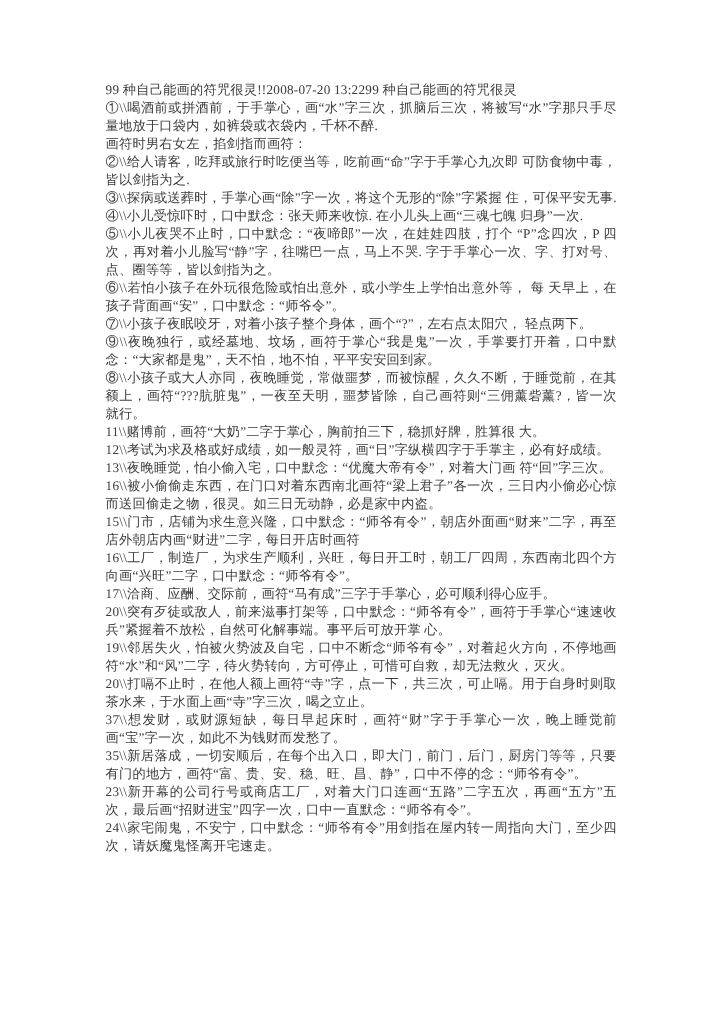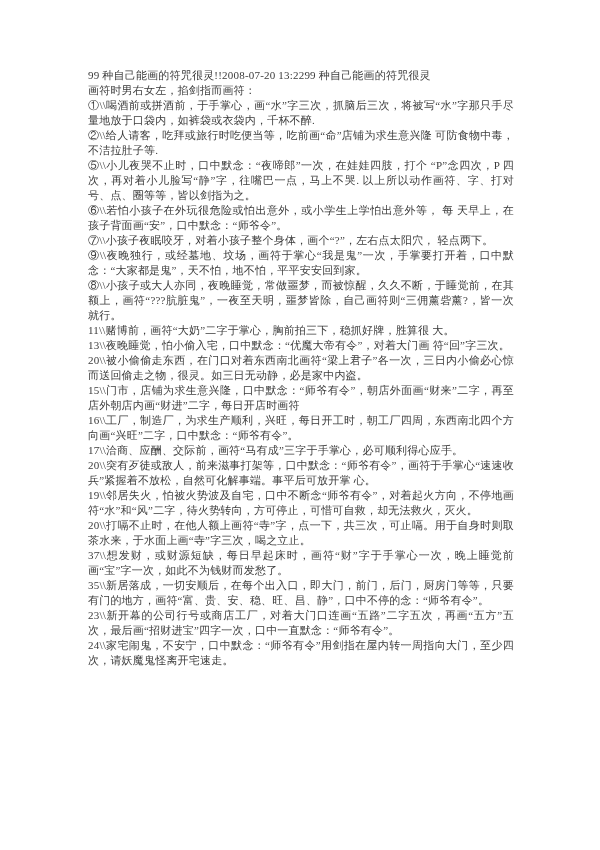--- a/index.html
+++ b/index.html
@@ -31,31 +31,33 @@
     text-align: justify;
     word-break: break-all;
   }
 </style>
 </head>
 <body>
 
 <div class="page">
   <div class="doc-text">
     <p>99 种自己能画的符咒很灵!!2008-07-20 13:2299 种自己能画的符咒很灵</p>
+    <p>①\\喝酒前或拼酒前，于手掌心，画“水”字三次，抓脑后三次，将被写“水”字那只手尽量地放于口袋内，如裤袋或衣袋内，千杯不醉.</p>
     <p>画符时男右女左，掐剑指而画符：</p>
-    <p>①\\喝酒前或拼酒前，于手掌心，画“水”字三次，抓脑后三次，将被写“水”字那只手尽量地放于口袋内，如裤袋或衣袋内，千杯不醉.</p>
-    <p>②\\给人请客，吃拜或旅行时吃便当等，吃前画“命”店铺为求生意兴隆 可防食物中毒，不洁拉肚子等.</p>
-    <p>⑤\\小儿夜哭不止时，口中默念：“夜啼郎”一次，在娃娃四肢，打个 “P”念四次，P 四次，再对着小儿脸写“静”字，往嘴巴一点，马上不哭. 以上所以动作画符、字、打对号、点、圈等等，皆以剑指为之。</p>
+    <p>②\\给人请客，吃拜或旅行时吃便当等，吃前画“命”字于手掌心九次即 可防食物中毒，皆以剑指为之.</p>
+    <p>③\\探病或送葬时，手掌心画“除”字一次，将这个无形的“除”字紧握 住，可保平安无事. ④\\小儿受惊吓时，口中默念：张天师来收惊. 在小儿头上画“三魂七魄 归身”一次.</p>
+    <p>⑤\\小儿夜哭不止时，口中默念：“夜啼郎”一次，在娃娃四肢，打个 “P”念四次，P 四次，再对着小儿脸写“静”字，往嘴巴一点，马上不哭. 字于手掌心一次、字、打对号、点、圈等等，皆以剑指为之。</p>
     <p>⑥\\若怕小孩子在外玩很危险或怕出意外，或小学生上学怕出意外等， 每 天早上，在孩子背面画“安”，口中默念：“师爷令”。</p>
     <p>⑦\\小孩子夜眠咬牙，对着小孩子整个身体，画个“?”，左右点太阳穴， 轻点两下。</p>
     <p>⑨\\夜晚独行，或经墓地、坟场，画符于掌心“我是鬼”一次，手掌要打开着，口中默念：“大家都是鬼”，天不怕，地不怕，平平安安回到家。</p>
     <p>⑧\\小孩子或大人亦同，夜晚睡觉，常做噩梦，而被惊醒，久久不断，于睡觉前，在其额上，画符“???肮脏鬼”，一夜至天明，噩梦皆除，自己画符则“三佣薰砦薰?，皆一次就行。</p>
     <p>11\\赌博前，画符“大奶”二字于掌心，胸前拍三下，稳抓好牌，胜算很 大。</p>
+    <p>12\\考试为求及格或好成绩，如一般灵符，画“日”字纵横四字于手掌主，必有好成绩。</p>
     <p>13\\夜晚睡觉，怕小偷入宅，口中默念：“优魔大帝有令”，对着大门画 符“回”字三次。</p>
-    <p>20\\被小偷偷走东西，在门口对着东西南北画符“梁上君子”各一次，三日内小偷必心惊而送回偷走之物，很灵。如三日无动静，必是家中内盗。</p>
+    <p>16\\被小偷偷走东西，在门口对着东西南北画符“梁上君子”各一次，三日内小偷必心惊而送回偷走之物，很灵。如三日无动静，必是家中内盗。</p>
     <p>15\\门市，店铺为求生意兴隆，口中默念：“师爷有令”，朝店外面画“财来”二字，再至店外朝店内画“财进”二字，每日开店时画符</p>
     <p>16\\工厂，制造厂，为求生产顺利，兴旺，每日开工时，朝工厂四周，东西南北四个方向画“兴旺”二字，口中默念：“师爷有令”。</p>
     <p>17\\洽商、应酬、交际前，画符“马有成”三字于手掌心，必可顺利得心应手。</p>
     <p>20\\突有歹徒或敌人，前来滋事打架等，口中默念：“师爷有令”，画符于手掌心“速速收兵”紧握着不放松，自然可化解事端。事平后可放开掌 心。</p>
     <p>19\\邻居失火，怕被火势波及自宅，口中不断念“师爷有令”，对着起火方向，不停地画符“水”和“风”二字，待火势转向，方可停止，可惜可自救，却无法救火，灭火。</p>
     <p>20\\打嗝不止时，在他人额上画符“寺”字，点一下，共三次，可止嗝。用于自身时则取茶水来，于水面上画“寺”字三次，喝之立止。</p>
     <p>37\\想发财，或财源短缺，每日早起床时，画符“财”字于手掌心一次，晚上睡觉前画“宝”字一次，如此不为钱财而发愁了。</p>
     <p>35\\新居落成，一切安顺后，在每个出入口，即大门，前门，后门，厨房门等等，只要有门的地方，画符“富、贵、安、稳、旺、昌、静”，口中不停的念：“师爷有令”。</p>
     <p>23\\新开幕的公司行号或商店工厂，对着大门口连画“五路”二字五次，再画“五方”五次，最后画“招财进宝”四字一次，口中一直默念：“师爷有令”。</p>
     <p>24\\家宅闹鬼，不安宁，口中默念：“师爷有令”用剑指在屋内转一周指向大门，至少四次，请妖魔鬼怪离开宅速走。</p>

